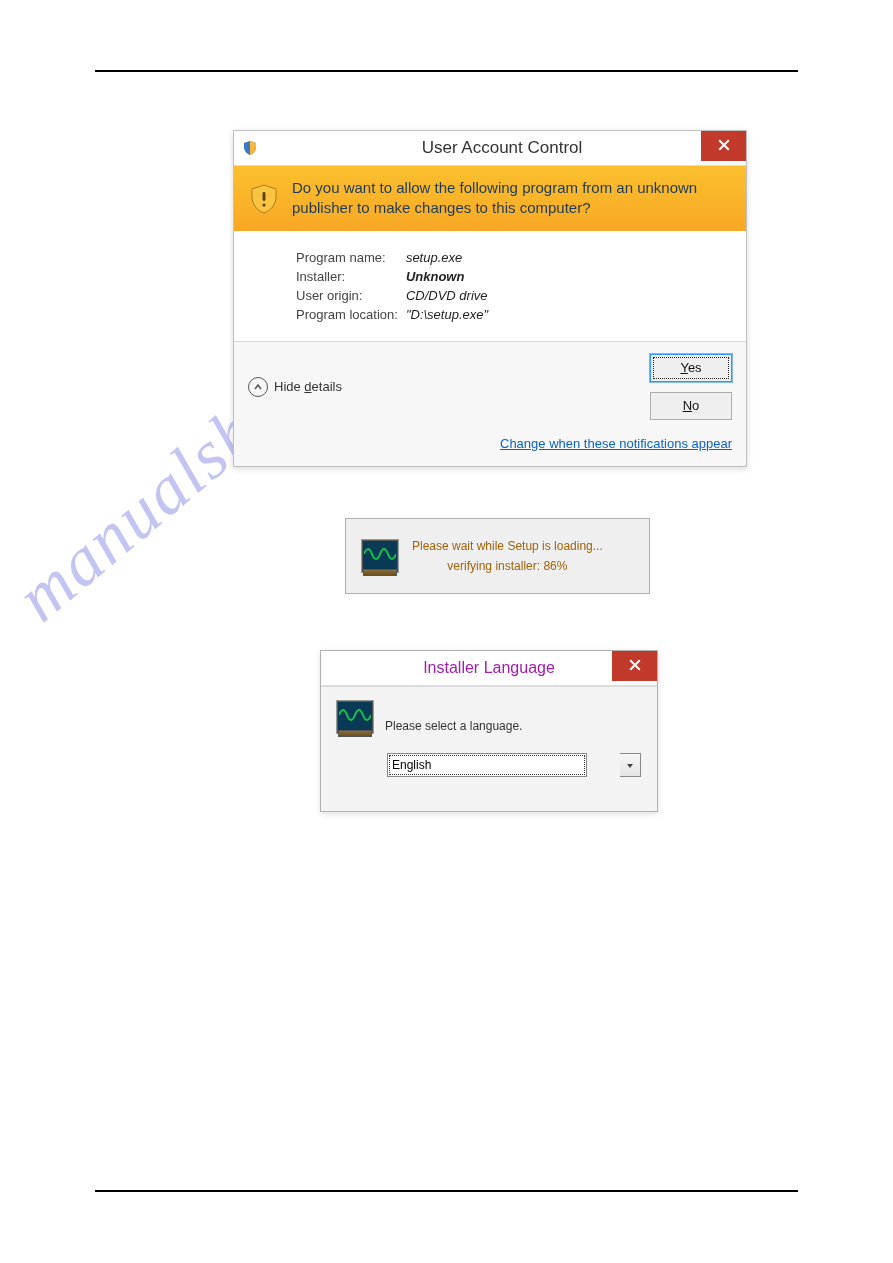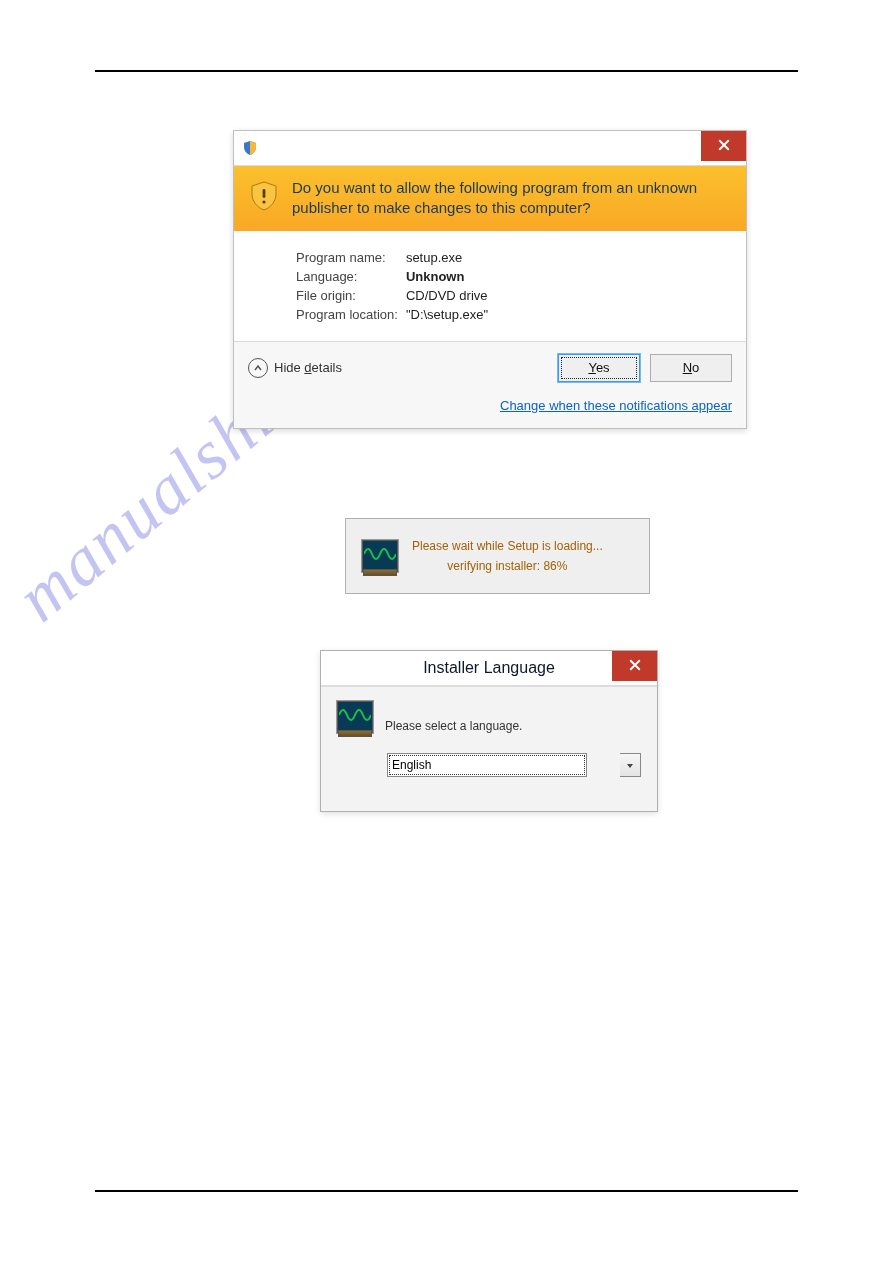--- a/index.html
+++ b/index.html
@@ -58,37 +58,37 @@
     display: flex; align-items: center; justify-content: center;
     color: #fff;
     font-size: 14px;
     font-weight: bold;
   }
   .close-btn svg { width: 12px; height: 12px; }
   .uac-banner {
     background: linear-gradient(#fbc02d, #f9a825);
     padding: 12px 14px;
     display: flex;
-    align-items: flex-start;
+    align-items: center;
     gap: 12px;
   }
   .shield-big { width: 32px; height: 32px; flex-shrink:0; margin-top:2px;}
   .uac-banner-text {
     color: #1b3a57;
     font-size: 15px;
     line-height: 1.35;
   }
   .uac-details {
     padding: 16px 14px 16px 60px;
     font-size: 13px;
     color: #333;
   }
   .uac-details table td { padding: 1px 6px 1px 0; vertical-align: top;}
   .uac-details .label { color: #444; }
-  .uac-details .val { color: #222; }
+  .uac-details .val { color: #222; font-style: italic; }
   .uac-details .bold { font-weight: bold; }
   .uac-footer {
     border-top: 1px solid #d9d9d9;
     padding: 12px 14px 14px 14px;
     background: #f7f7f7;
   }
   .uac-footer-row1 {
     display: flex;
     align-items: center;
     justify-content: space-between;
@@ -96,21 +96,21 @@
   .hide-details {
     display: flex; align-items: center; gap: 6px;
     color: #333; font-size: 13px;
     cursor: pointer;
   }
   .chev-circle {
     width: 18px; height: 18px; border: 1.5px solid #555; border-radius: 50%;
     display:flex; align-items:center; justify-content:center;
   }
   .chev-circle svg { width:10px; height:10px; }
-  .btns { display:flex; gap:10px; }
+  .btns { display:flex; gap:10px;flex-direction:column; }
   .win-btn {
     width: 80px; height: 26px;
     background: #efefef;
     border: 1px solid #adadad;
     font-size: 13px;
     color: #111;
     display:flex; align-items:center; justify-content:center;
     cursor:pointer;
   }
   .win-btn.focus { outline: 1px dotted #222; outline-offset:-4px; border:1px solid #3399ff; box-shadow: 0 0 0 1px #7cb8ec;}
@@ -158,21 +158,21 @@
     left: 320px; top: 650px;
     width: 336px;
     border: 1px solid #b0b0b0;
     background: #fff;
     box-shadow: 0 2px 6px rgba(0,0,0,0.12);
   }
   .lang-titlebar {
     height: 34px; background:#fff; display:flex; align-items:center; position:relative;
     border-bottom:1px solid #dcdcdc;
   }
-  .lang-titlebar .title { flex:1; text-align:center; font-size:16px; color:#0f172a;}
+  .lang-titlebar .title { flex:1; text-align:center; font-size:16px; color:#a21caf;}
   .lang-body {
     background:#f3f3f3;
     border-top:1px solid #ddd;
     padding: 14px 16px 16px 16px;
   }
   .lang-row1 { display:flex; align-items:flex-end; gap:12px; margin-bottom:20px;}
   .lang-row1 .prompt { font-size:12px; color:#333; }
   .lang-select-wrap { margin-left:50px; margin-bottom:18px; display:flex;gap:33px;}
   .lang-select {
     flex:1; height:22px; border:1px solid #888; background:#fff; font-size:12px;
@@ -219,20 +219,21 @@
 <div class="watermark">manualshive.com</div>
 
 <div class="uac">
   <div class="uac-titlebar">
     <span class="shield-small">
       <svg viewBox="0 0 32 32">
           <path d="M16 2 L28 6 V14 C28 22 22 28 16 30 C10 28 4 22 4 14 V6 Z" fill="#3a78c3"></path>
           <path d="M16 2 L28 6 V14 C28 22 22 28 16 30 V2 Z" fill="#f6b73c"></path>
         </svg>
     </span>
+    <div class="title">User Account Control</div>
     <div class="close-btn">
       <span>
         <svg viewBox="0 0 10 10">
             <path d="M1 1 L9 9 M9 1 L1 9" stroke="#fff" stroke-width="1.6"></path>
           </svg>
       </span>
     </div>
   </div>
   <div class="uac-banner">
     <span class="shield-big">
@@ -245,25 +246,25 @@
     <div class="uac-banner-text">Do you want to allow the following program from an unknown publisher to make changes to this computer?</div>
   </div>
   <div class="uac-details">
     <table>
       <tbody>
           <tr>
         <td class="label">Program name:</td>
         <td class="val">setup.exe</td>
       </tr>
       <tr>
-        <td class="label">Language:</td>
+        <td class="label">Installer:</td>
         <td class="val bold">Unknown</td>
       </tr>
       <tr>
-        <td class="label">File origin:</td>
+        <td class="label">User origin:</td>
         <td class="val">CD/DVD drive</td>
       </tr>
       <tr>
         <td class="label">Program location:</td>
         <td class="val">"D:\setup.exe"</td>
       </tr>
     </tbody>
       </table>
   </div>
   <div class="uac-footer">

